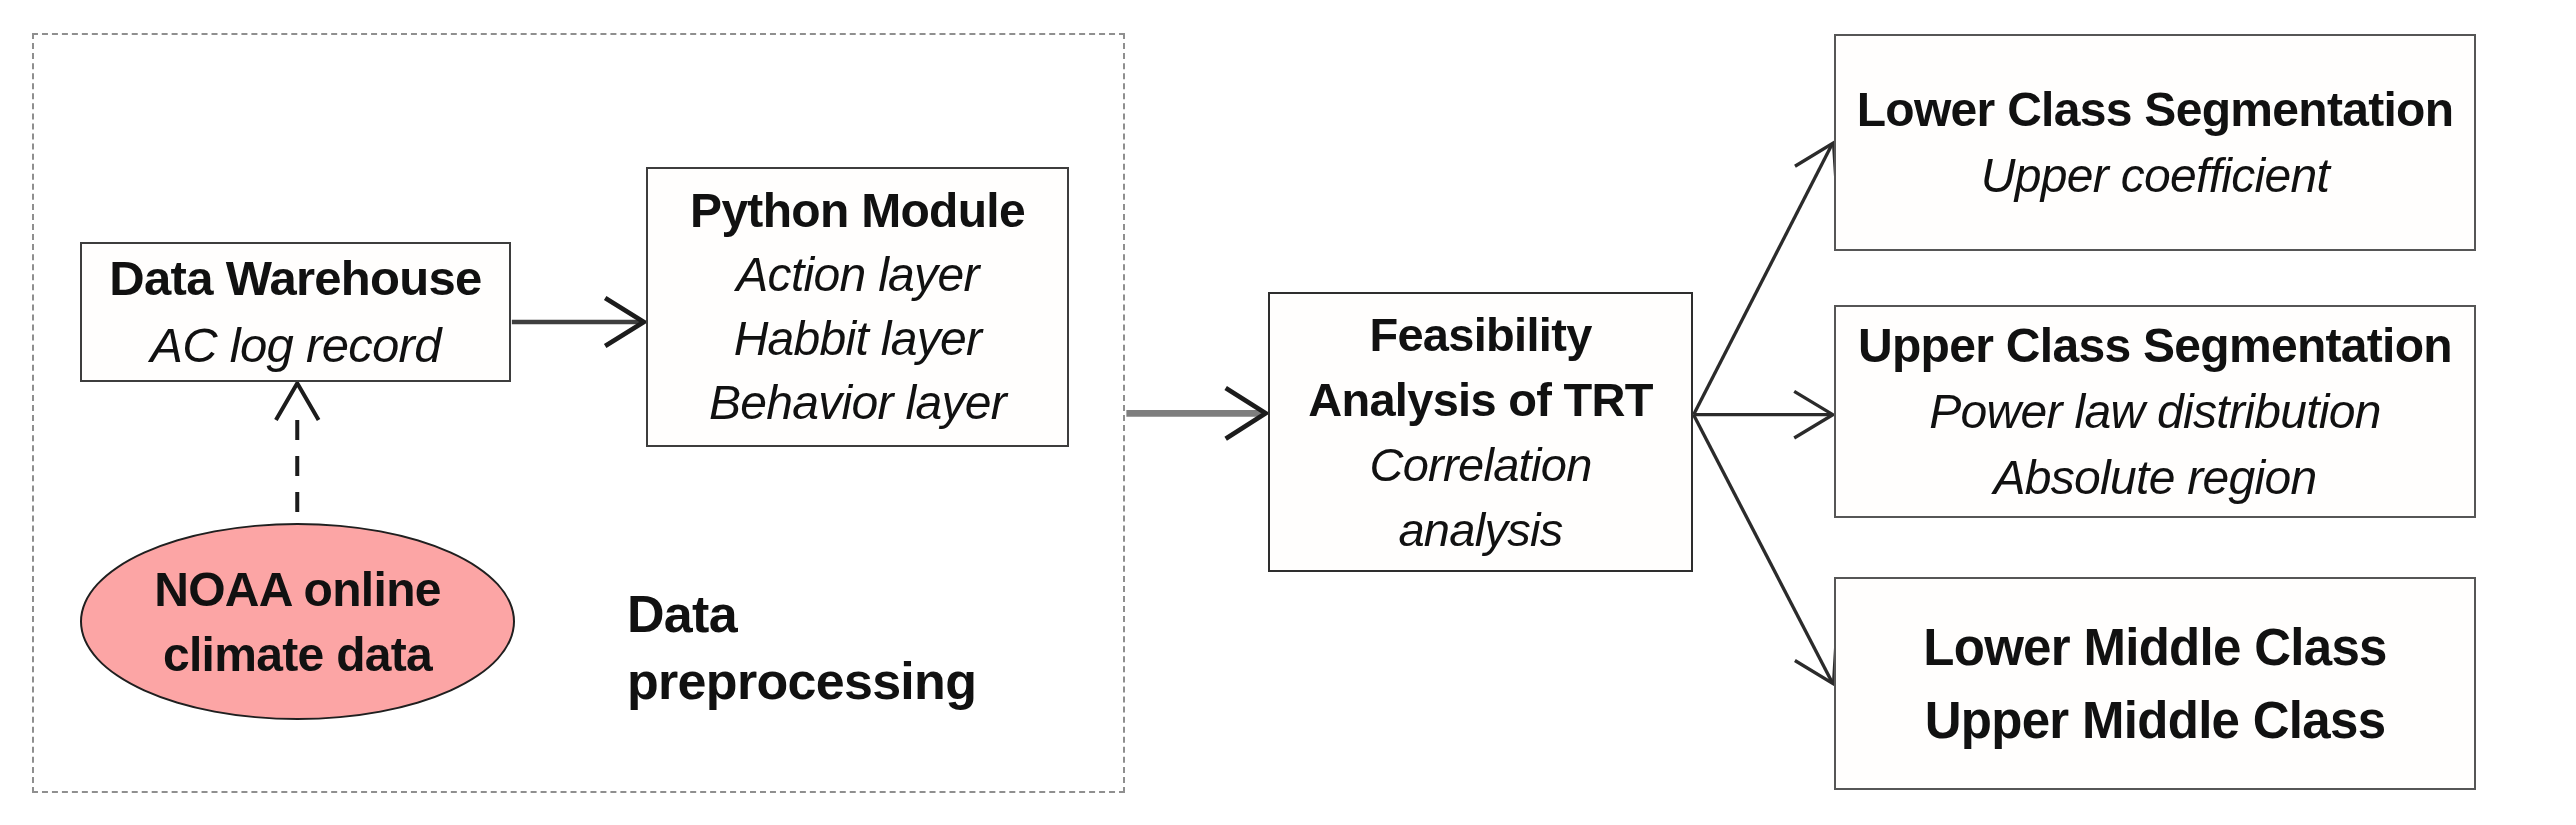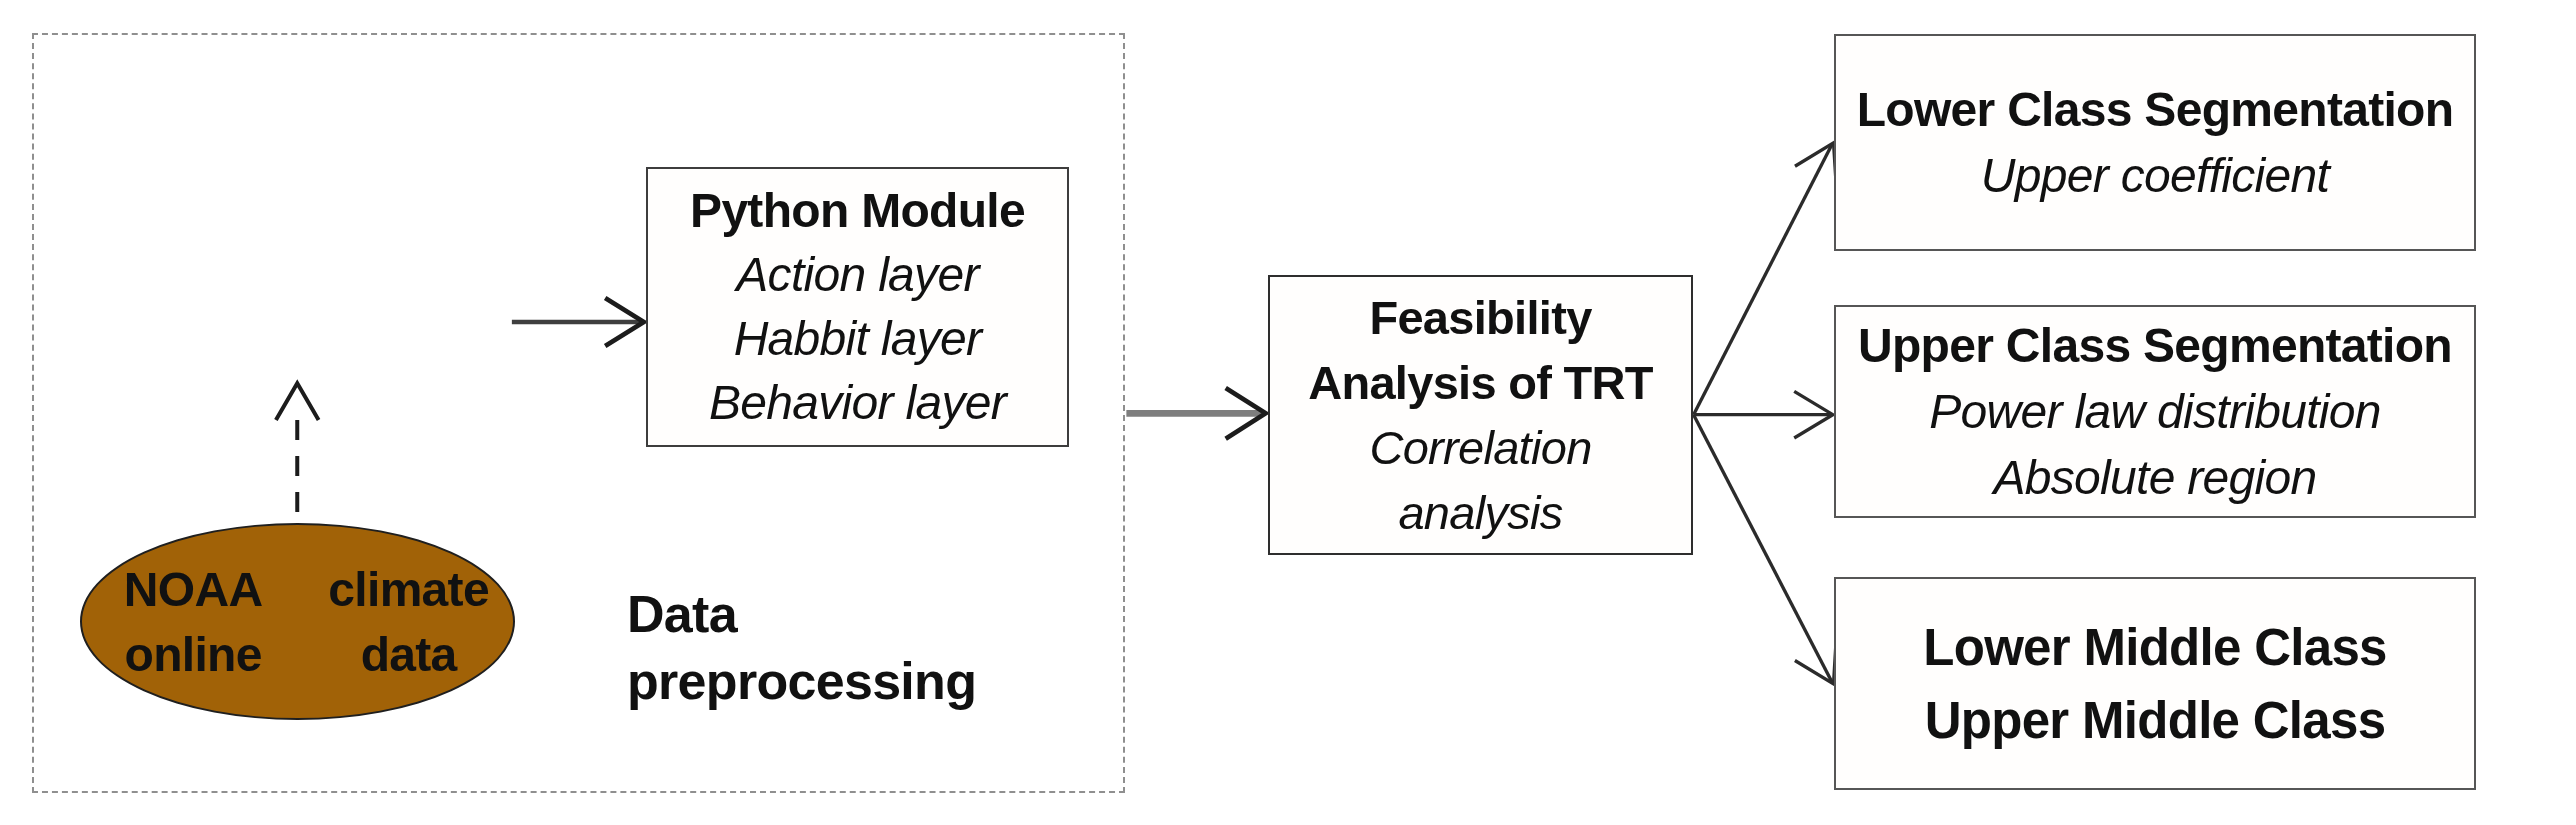--- a/index.html
+++ b/index.html
@@ -25,31 +25,31 @@
     display:flex;flex-direction:column;
     align-items:center;justify-content:center;
     text-align:center;
     letter-spacing:-0.7px;
   }
   .node .t-bold{font-weight:bold;font-style:normal;}
   .node .t-italic{font-style:italic;font-weight:normal;}
 
   .dw-box{left:80px;top:242px;width:431px;height:140px;font-size:49px;line-height:67px;}
   .py-box{left:646px;top:167px;width:423px;height:280px;font-size:48px;line-height:64px;}
-  .feas-box{left:1268px;top:275px;width:425px;height:280px;font-size:47px;line-height:65px;border-color:#2e2e2e;}
+  .feas-box{left:1268px;top:292px;width:425px;height:280px;font-size:47px;line-height:65px;border-color:#2e2e2e;}
   .out-box{width:642px;font-size:48px;line-height:66px;border-color:#565656;}
   .out1{left:1834px;top:34px;height:217px;}
   .out2{left:1834px;top:305px;height:213px;}
   .out3{left:1834px;top:577px;height:213px;font-size:51px;line-height:73px;}
 
   .ellipse{
     left:80px;top:523px;width:435px;height:197px;
     border:2.7px solid #1f1f1f;border-radius:50%;
-    background:#a16207;
-    display:flex;flex-direction:row;align-items:center;justify-content:center;
+    background:#fca5a5;
+    display:flex;flex-direction:column;align-items:center;justify-content:center;
     text-align:center;font-weight:bold;font-size:48px;line-height:65px;
     letter-spacing:-0.7px;
   }
   .group-label{
     left:627px;top:581px;width:467px;
     text-align:left;font-weight:bold;font-size:52px;line-height:67px;
     letter-spacing:-0.7px;
   }
   svg.wires{left:0;top:0;width:2576px;height:826px;pointer-events:none;}
 </style>
@@ -86,20 +86,24 @@
     </g>
 
     <g>
       <line x1="2541" y1="622" x2="2749" y2="1024" stroke="#2b2b2b" stroke-width="5"></line>
       <path d="M -58 -35 L 0 0 L -58 35" transform="translate(2751,1026) rotate(62.3)" fill="none" stroke="#2b2b2b" stroke-width="5"></path>
     </g>
   </svg>
 
   <div class="abs pre-container"></div>
 
+  <div class="abs node dw-box">
+    <div class="t-bold">Data Warehouse</div>
+    <div class="t-italic">AC log record</div>
+  </div>
 
   <div class="abs node py-box">
     <div class="t-bold">Python Module</div>
     <div class="t-italic">Action layer</div>
     <div class="t-italic">Habbit layer</div>
     <div class="t-italic">Behavior layer</div>
   </div>
 
   <div class="abs ellipse">
     <div>NOAA online</div>

